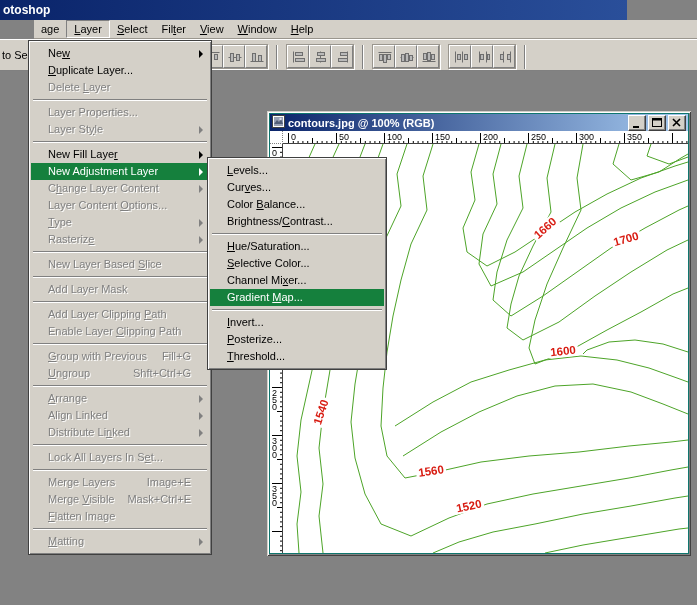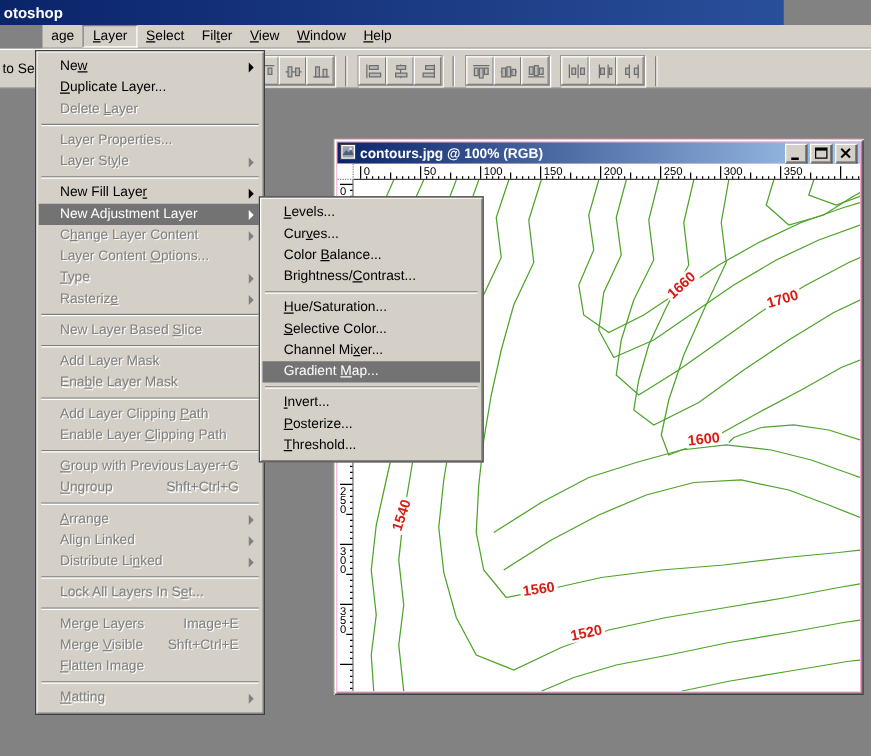--- a/index.html
+++ b/index.html
@@ -26,24 +26,24 @@
     box-shadow:inset 1px 1px 0 #fff,inset -1px -1px 0 #808080;padding:4px 2px;box-sizing:border-box;}
   #layer-menu{left:28px;top:40px;width:184px;z-index:50;}
   #adj-submenu{left:207px;top:157px;width:180px;z-index:60;}
   .mi{position:relative;height:17px;line-height:17px;white-space:nowrap;}
   .mi .lbl{padding-left:17px;text-align:right;}
   .mi u{text-underline-offset:1px;}
   .mi .sc{position:absolute;right:18px;top:0;}
   .mi .arr{position:absolute;right:6px;top:5px;width:0;height:0;
     border-left:4px solid currentColor;border-top:4px solid transparent;border-bottom:4px solid transparent;}
   .mi.dis{color:#808080;text-shadow:1px 1px 0 #fff;}
-  .mi.hl{background:#737373;color:#fff;text-shadow:none;}
+  .mi.hl{background:#15803d;color:#fff;text-shadow:none;}
   .msep{height:0;margin:3px 2px;border-top:1px solid #808080;border-bottom:1px solid #fff;}
   
-  .docwin{position:absolute;left:267px;top:111px;width:424px;height:445px;background:#f9a8d4;
+  .docwin{position:absolute;left:267px;top:111px;width:424px;height:445px;background:#0f766e;
     box-sizing:border-box;padding:3px;z-index:10;
     box-shadow:inset 1px 1px 0 #d4d0c8,inset -1px -1px 0 #404040,inset 2px 2px 0 #fff,inset -2px -2px 0 #808080;}
   .doc-titlebar{height:17px;background:linear-gradient(to right,#0a246a,#a6caf0);
     display:flex;align-items:center;padding:0 2px;gap:3px;}
   .doc-title{color:#fff;font-weight:bold;font-size:11px;white-space:nowrap;overflow:hidden;flex:1;}
   .winbtns{display:flex;gap:2px;}
   .winbtn{width:16px;height:14px;background:#d4d0c8;border:1px solid;border-color:#fff #404040 #404040 #fff;
     box-shadow:inset -1px -1px 0 #808080;display:flex;align-items:center;justify-content:center;}
   .doc-content{position:relative;width:418px;height:422px;background:#fff;}
   .corner{position:absolute;left:0;top:0;width:13px;height:13px;background:#fff;
@@ -472,36 +472,35 @@
       <div class="mi"><span class="lbl">New Fill Laye<u>r</u></span><span class="arr"></span></div>
       <div class="mi hl"><span class="lbl">New Adjustment Layer</span><span class="arr"></span></div>
       <div class="mi dis"><span class="lbl">C<u>h</u>ange Layer Content</span><span class="arr"></span></div>
       <div class="mi dis"><span class="lbl">Layer Content <u>O</u>ptions...</span></div>
       <div class="mi dis"><span class="lbl"><u>T</u>ype</span><span class="arr"></span></div>
       <div class="mi dis"><span class="lbl">Rasteriz<u>e</u></span><span class="arr"></span></div>
       <div class="msep"></div>
       <div class="mi dis"><span class="lbl">New Layer Based <u>S</u>lice</span></div>
       <div class="msep"></div>
       <div class="mi dis"><span class="lbl">Add Layer Mask</span></div>
-      <div class="mi dis"><span class="lbl">Ena<u>b</u>le Layer Mask</span></div>
       <div class="msep"></div>
       <div class="mi dis"><span class="lbl">Add Layer Clipping <u>P</u>ath</span></div>
       <div class="mi dis"><span class="lbl">Enable Layer <u>C</u>lipping Path</span></div>
       <div class="msep"></div>
-      <div class="mi dis"><span class="lbl"><u>G</u>roup with Previous</span><span class="sc">Layer+G</span></div>
+      <div class="mi dis"><span class="lbl"><u>G</u>roup with Previous</span><span class="sc">Fill+G</span></div>
       <div class="mi dis"><span class="lbl"><u>U</u>ngroup</span><span class="sc">Shft+Ctrl+G</span></div>
       <div class="msep"></div>
       <div class="mi dis"><span class="lbl"><u>A</u>rrange</span><span class="arr"></span></div>
       <div class="mi dis"><span class="lbl">Align Linked</span><span class="arr"></span></div>
       <div class="mi dis"><span class="lbl">Distribute Li<u>n</u>ked</span><span class="arr"></span></div>
       <div class="msep"></div>
       <div class="mi dis"><span class="lbl">Lock All Layers In S<u>e</u>t...</span></div>
       <div class="msep"></div>
       <div class="mi dis"><span class="lbl">Merge Layers</span><span class="sc">Image+E</span></div>
-      <div class="mi dis"><span class="lbl">Merge <u>V</u>isible</span><span class="sc">Shft+Ctrl+E</span></div>
+      <div class="mi dis"><span class="lbl">Merge <u>V</u>isible</span><span class="sc">Mask+Ctrl+E</span></div>
       <div class="mi dis"><span class="lbl"><u>F</u>latten Image</span></div>
       <div class="msep"></div>
       <div class="mi dis"><span class="lbl"><u>M</u>atting</span><span class="arr"></span></div>
     </div>
   <div class="menu-panel" id="adj-submenu">
       <div class="mi"><span class="lbl"><u>L</u>evels...</span></div>
       <div class="mi"><span class="lbl">Cur<u>v</u>es...</span></div>
       <div class="mi"><span class="lbl">Color <u>B</u>alance...</span></div>
       <div class="mi"><span class="lbl">Brightness/<u>C</u>ontrast...</span></div>
       <div class="msep"></div>

